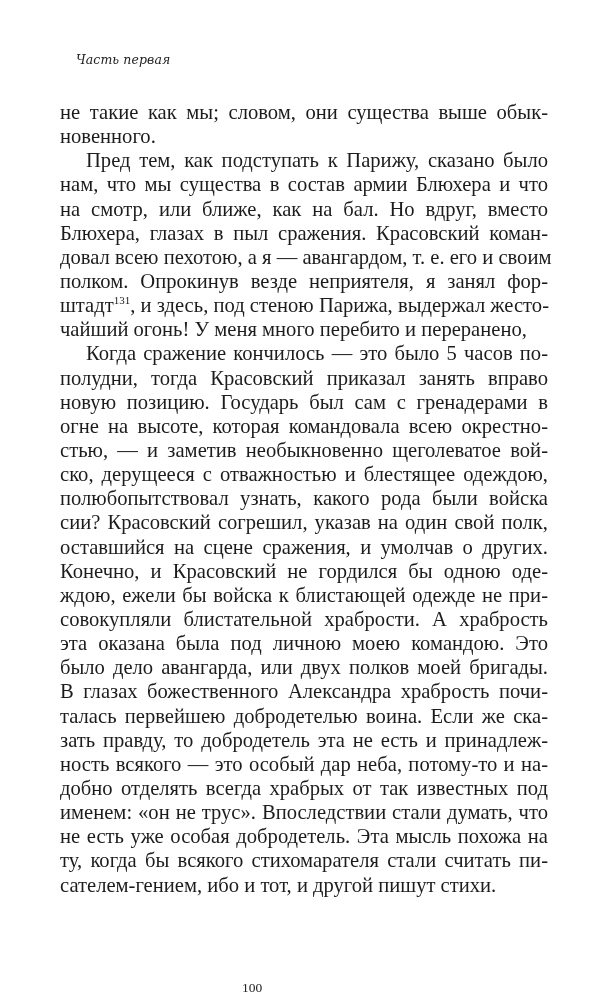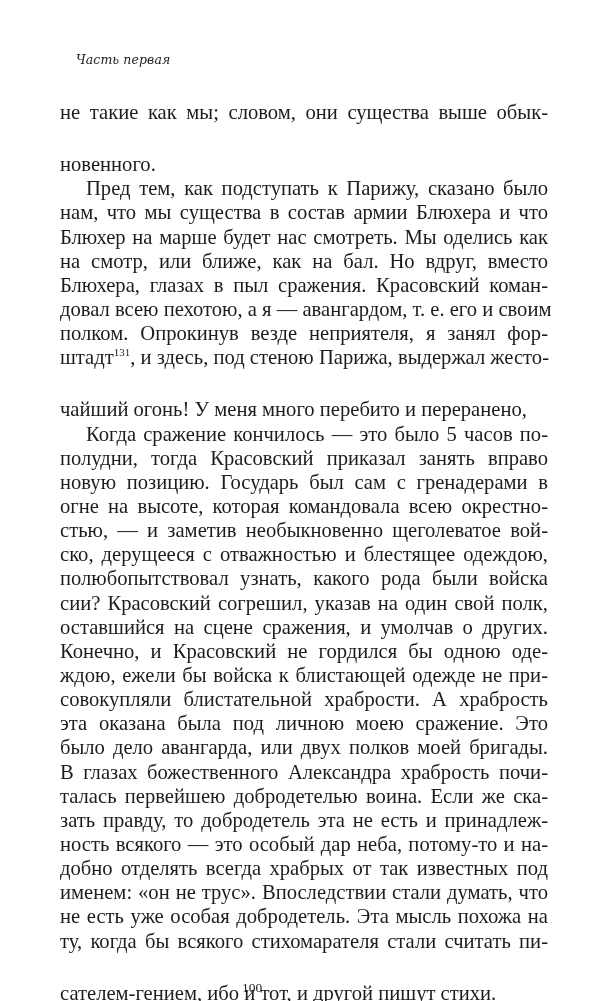--- a/index.html
+++ b/index.html
@@ -37,21 +37,20 @@
     .line {
       display: block;
       height: 24.15px;
       white-space: nowrap;
       text-align: justify;
       text-align-last: justify;
     }
     .line.last {
       text-align: left;
       text-align-last: left;
-      margin-top: 28px;
     }
     .line.indent {
       padding-left: 26px;
     }
     .sup {
       font-size: 11px;
       vertical-align: 8px;
       line-height: 0;
     }
     .page-number {
@@ -73,21 +72,20 @@
 <div class="body-text">
 
   <div>
     <span class="line">не такие как мы; словом, они существа выше обык-</span>
     <span class="line last">новенного.</span>
   </div>
 
   <div>
     <span class="line indent">Пред тем, как подступать к Парижу, сказано было</span>
     <span class="line">нам, что мы существа в состав армии Блюхера и что</span>
-    <span class="line">Блюхер на марше будет нас смотреть. Мы оделись как</span>
     <span class="line">на смотр, или ближе, как на бал. Но вдруг, вместо</span>
     <span class="line">Блюхера, глазах в пыл сражения. Красовский коман-</span>
     <span class="line">довал всею пехотою, а я — авангардом, т. е. его и своим</span>
     <span class="line">полком. Опрокинув везде неприятеля, я занял фор-</span>
     <span class="line"><span>штадт</span><span class="sup">131</span><span>, и здесь, под стеною Парижа, выдержал жесто-</span></span>
     <span class="line last">чайший огонь! У меня много перебито и переранено,</span>
   </div>
 
   <div>
     <span class="line indent">Когда сражение кончилось — это было 5 часов по-</span>
@@ -95,21 +93,21 @@
     <span class="line">новую позицию. Государь был сам с гренадерами в</span>
     <span class="line">огне на высоте, которая командовала всею окрестно-</span>
     <span class="line">стью, — и заметив необыкновенно щеголеватое вой-</span>
     <span class="line">ско, дерущееся с отважностью и блестящее одеждою,</span>
     <span class="line">полюбопытствовал узнать, какого рода были войска</span>
     <span class="line">сии? Красовский согрешил, указав на один свой полк,</span>
     <span class="line">оставшийся на сцене сражения, и умолчав о других.</span>
     <span class="line">Конечно, и Красовский не гордился бы одною оде-</span>
     <span class="line">ждою, ежели бы войска к блистающей одежде не при-</span>
     <span class="line">совокупляли блистательной храбрости. А храбрость</span>
-    <span class="line">эта оказана была под личною моею сражение. Это</span>
+    <span class="line">эта оказана была под личною моею командою. Это</span>
     <span class="line">было дело авангарда, или двух полков моей бригады.</span>
     <span class="line">В глазах божественного Александра храбрость почи-</span>
     <span class="line">талась первейшею добродетелью воина. Если же ска-</span>
     <span class="line">зать правду, то добродетель эта не есть и принадлеж-</span>
     <span class="line">ность всякого — это особый дар неба, потому-то и на-</span>
     <span class="line">добно отделять всегда храбрых от так известных под</span>
     <span class="line">именем: «он не трус». Впоследствии стали думать, что</span>
     <span class="line">не есть уже особая добродетель. Эта мысль похожа на</span>
     <span class="line">ту, когда бы всякого стихомарателя стали считать пи-</span>
     <span class="line last">сателем-гением, ибо и тот, и другой пишут стихи.</span>

